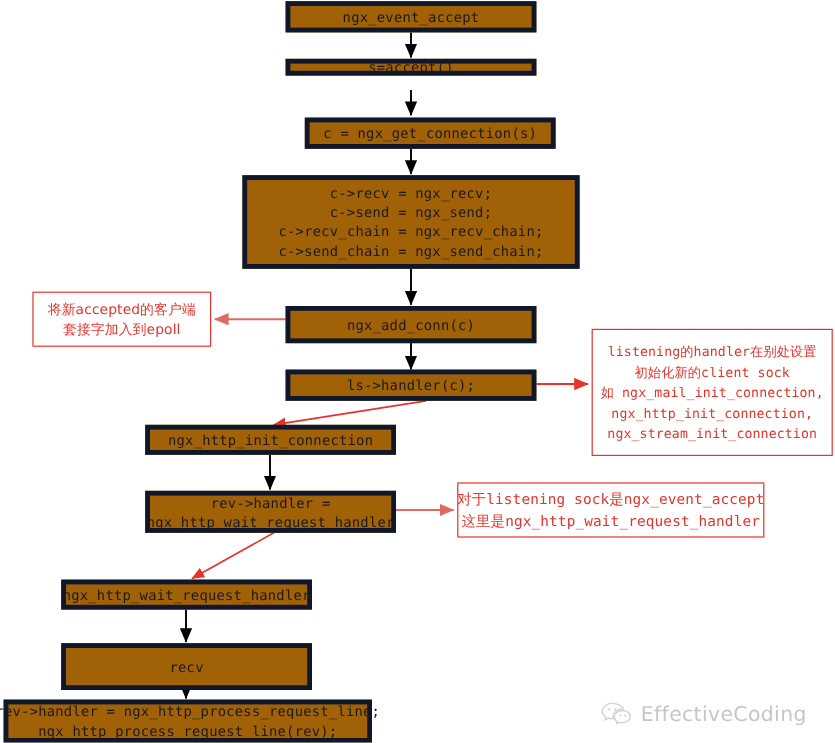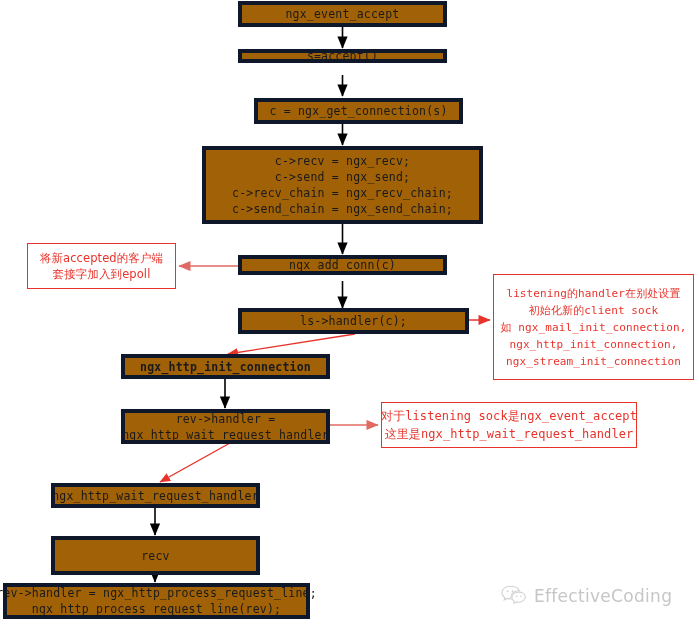--- a/index.html
+++ b/index.html
@@ -128,29 +128,29 @@
     <span class="ln">c = ngx_get_connection(s)</span>
   </div>
 
   <div class="node" style="left:202px; top:146px; width:281px; height:78px;align-items:center;">
     <span class="ln">c-&gt;recv = ngx_recv;</span>
     <span class="ln">c-&gt;send = ngx_send;</span>
     <span class="ln">c-&gt;recv_chain = ngx_recv_chain;</span>
     <span class="ln">c-&gt;send_chain = ngx_send_chain;</span>
   </div>
 
-  <div class="node" style="left:238px; top:255px; width:209px; height:20px;">
+  <div class="node" style="left:238px; top:255px; width:209px; height:31px;">
     <span class="ln">ngx_add_conn(c)</span>
   </div>
 
-  <div class="node" style="left:238px; top:308px; width:231px; height:26px;">
+  <div class="node" style="left:238px; top:308px; width:209px; height:26px;">
     <span class="ln">ls-&gt;handler(c);</span>
   </div>
 
-  <div class="node" style="left:121px; top:354px; width:209px; height:25px;font-weight:bold;">
+  <div class="node" style="left:121px; top:354px; width:209px; height:25px;">
     <span class="ln">ngx_http_init_connection</span>
   </div>
 
   <div class="node" style="left:121px; top:409px; width:209px; height:35px;">
     <span class="ln">rev-&gt;handler =</span>
     <span class="ln">ngx_http_wait_request_handler</span>
   </div>
 
   <div class="node" style="left:51px; top:483px; width:209px; height:25px;">
     <span class="ln">ngx_http_wait_request_handler</span>

